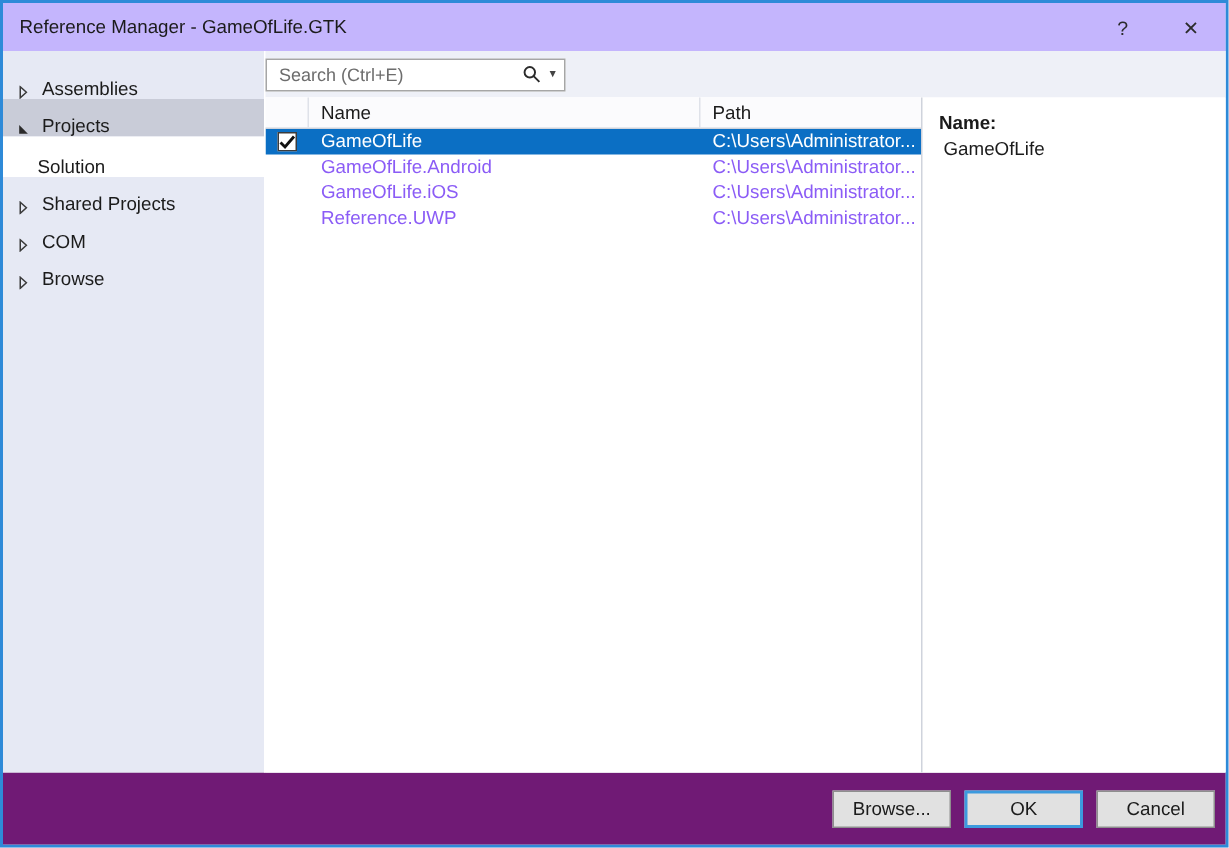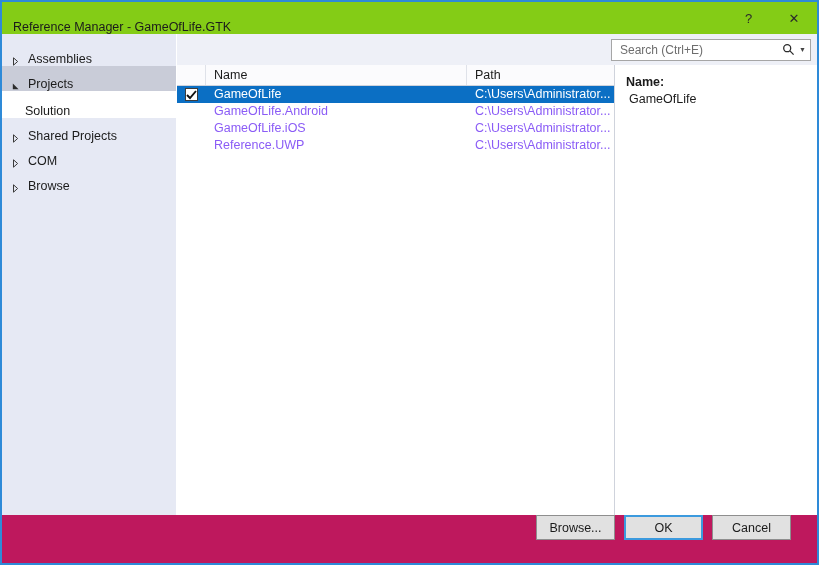--- a/index.html
+++ b/index.html
@@ -26,23 +26,23 @@
     border: 2px solid #2e8ad8;
     background: #eef0f7;
     display: flex;
     flex-direction: column;
   }
 
   
   .titlebar {
     height: 32px;
     flex: 0 0 32px;
-    background: #84cc16;
-    display: flex;
-    align-items: flex-end;
+    background: #c4b5fd;
+    display: flex;
+    align-items: center;
     position: relative;
   }
   .title-text {
     margin-left: 11px;
     font-size: 12.5px;
     color: #1b1b1b;
     white-space: nowrap;
   }
   .title-buttons {
     position: absolute;
@@ -132,21 +132,20 @@
     min-width: 0;
   }
 
   
   .searchrow {
     height: 31px;
     flex: 0 0 31px;
     background: #eef0f7;
     display: flex;
     align-items: center;
-    justify-content: flex-end;
     padding-right: 6px;
     box-sizing: border-box;
   }
   .searchbox {
     width: 200px;
     height: 22px;
     background: #ffffff;
     border: 1px solid #a6a6a6;
     box-sizing: border-box;
     display: flex;
@@ -249,25 +248,25 @@
     font-size: 12.5px;
     color: #1b1b1b;
     line-height: 17px;
     padding-left: 3px;
   }
 
   
   .footer {
     height: 48px;
     flex: 0 0 48px;
-    background: #be185d;
-    display: flex;
-    align-items: flex-start;
+    background: #701a75;
+    display: flex;
+    align-items: center;
     justify-content: flex-end;
-    padding-right: 26px;
+    padding-right: 7px;
     box-sizing: border-box;
   }
   .btn {
     width: 79px;
     height: 25px;
     margin-left: 9px;
     background: #e1e1e1;
     border: 1px solid #8e8e8e;
     box-sizing: border-box;
     font-family: "Liberation Sans", sans-serif;

